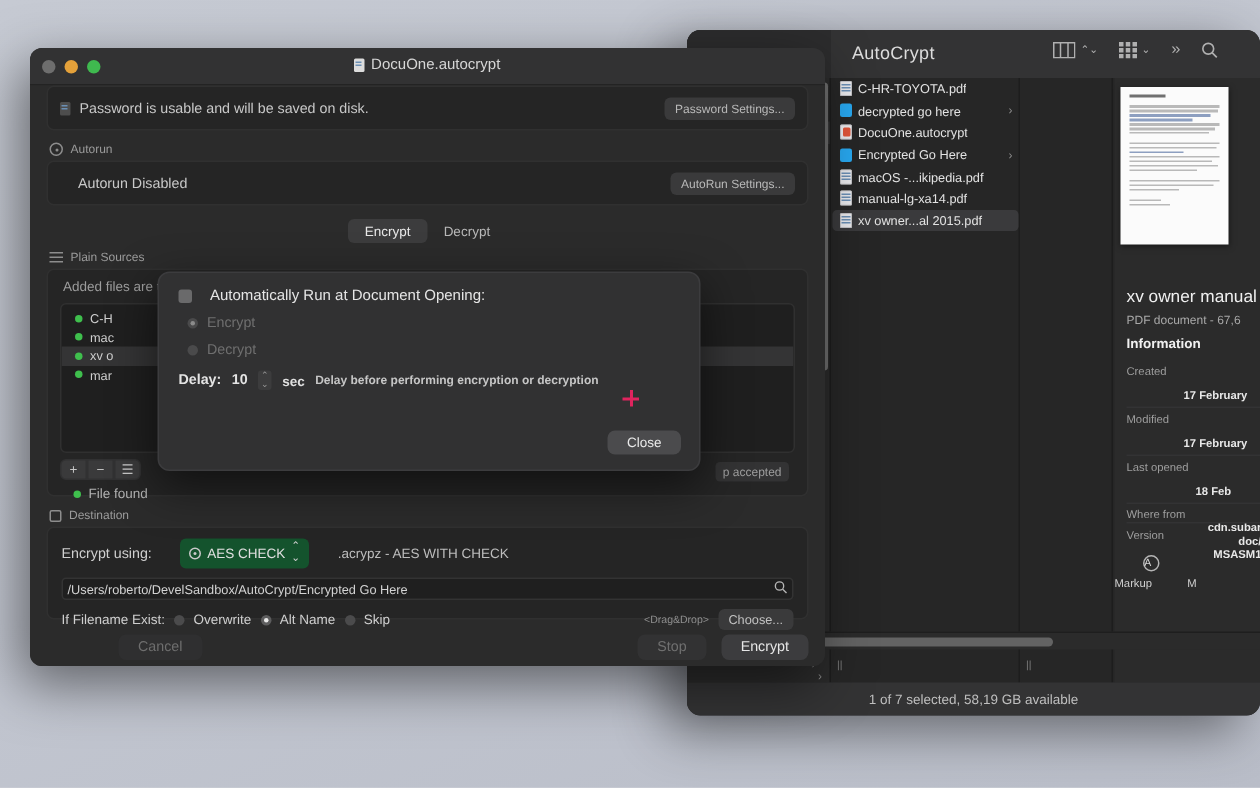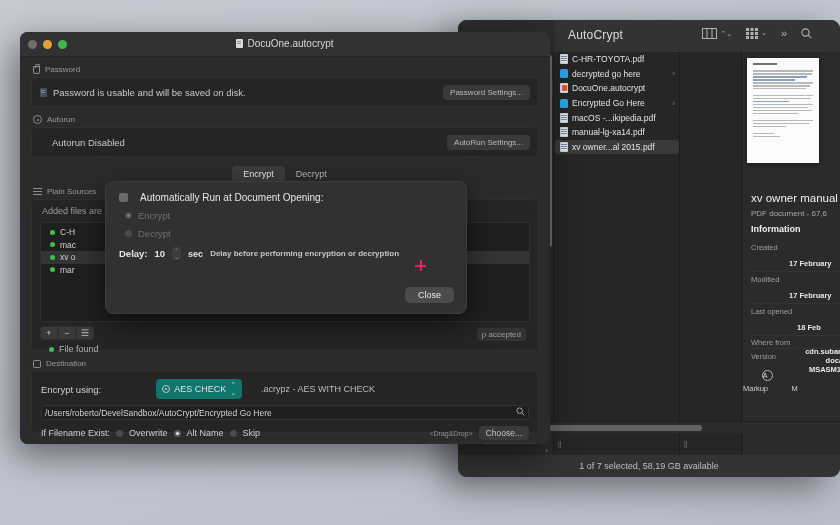--- a/index.html
+++ b/index.html
@@ -166,22 +166,22 @@
     color:#c7c7c7; font-size:9px; display:flex; align-items:center; justify-content:center;
   }
   .ps-btn:first-child { border-radius:4px 0 0 4px; }
   .ps-btn:last-child { border-radius:0 4px 4px 0; }
   .ps-status { display:flex; align-items:center; gap:5px; font-size:9px; color:#b2b2b2; margin:4px 0 0 9px; }
   .drop-pill { position:absolute; right:12px; bottom:9px; background:#333334; color:#9e9e9e; font-size:8px; padding:2px 5px; border-radius:3px; }
 
   .dest-panel { height:62px; padding:7px 9px; }
   .dest-row { display:flex; align-items:center; gap:19px; font-size:9.5px; color:#cfcfcf; }
   .select {
-    background:#0f766e; border-radius:4px; padding:2px 6px; font-size:9px; color:#e0e0e0;
-    display:flex; align-items:center; gap:4px;margin-left:36px;
+    background:#14532d; border-radius:4px; padding:2px 6px; font-size:9px; color:#e0e0e0;
+    display:flex; align-items:center; gap:4px;
   }
   .select .tgt { width:8px; height:8px; border:1.2px solid #c9c9c9; border-radius:50%; position:relative; }
   .select .tgt:after { content:""; position:absolute; left:2px; top:2px; width:2.2px; height:2.2px; border-radius:50%; background:#c9c9c9; }
   .select .ud { font-size:7px; color:#cfcfcf; line-height:8px; }
   .ext-note { font-size:9px; color:#bdbdbd; }
   .path-field {
     margin-top:6px; height:15px; background:#1f1f1f; border:1px solid #333;
     border-radius:3px; display:flex; align-items:center; padding:0 3px;
     font-size:8.5px; color:#d3d3d3;
   }
@@ -488,24 +488,20 @@
         <span class="lt" style="background:#3fb94f"></span>
       </div>
       <div class="app-title">
         <span class="doc-ico"></span>
         <span>DocuOne.autocrypt</span>
       </div>
     </div>
 
     <div class="app-body">
 
-      <div class="sec-head">
-        <span class="lock-ico"></span>
-        <span>Password</span>
-      </div>
       <div class="panel pw-panel">
         <span class="doc-ico" style="background:#4d4d4d"></span>
         <span class="txt">Password is usable and will be saved on disk.</span>
         <span class="pill">Password Settings...</span>
       </div>
 
       <div class="sec-head">
         <span class="gear-ico"></span>
         <span>Autorun</span>
       </div>

